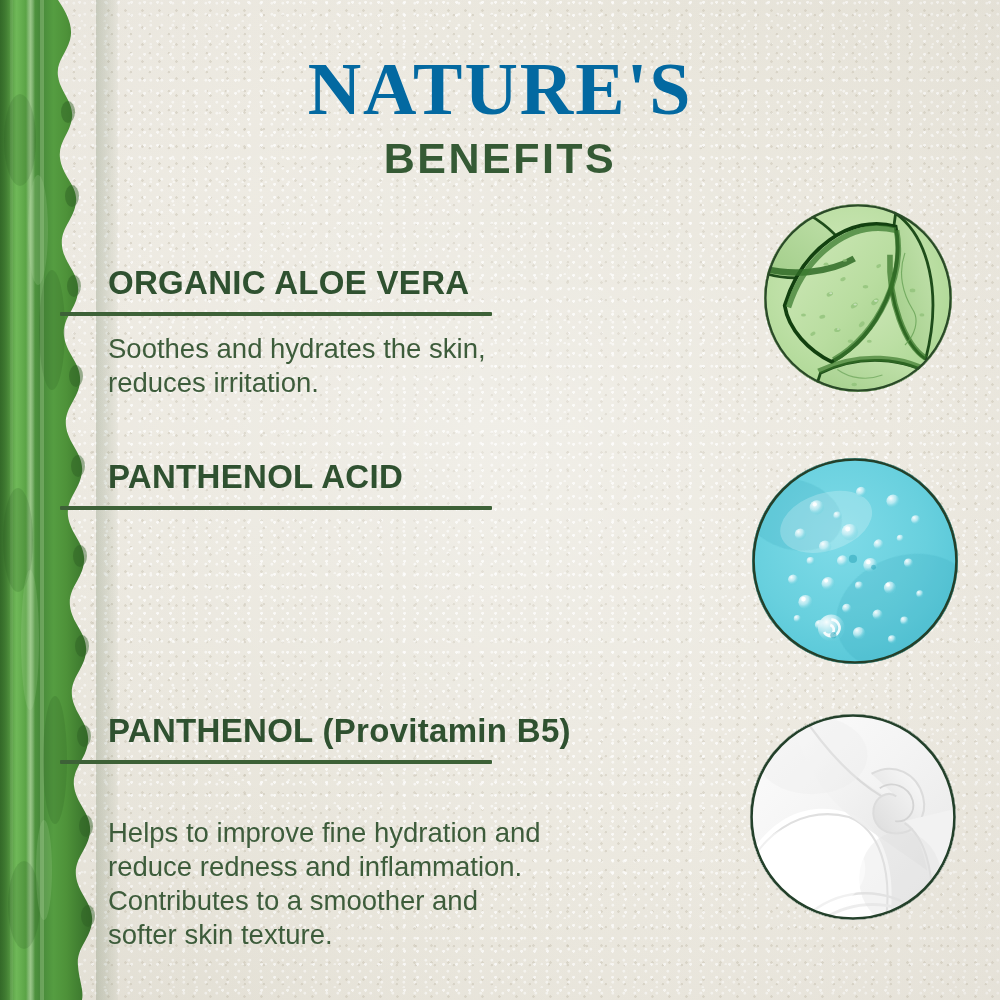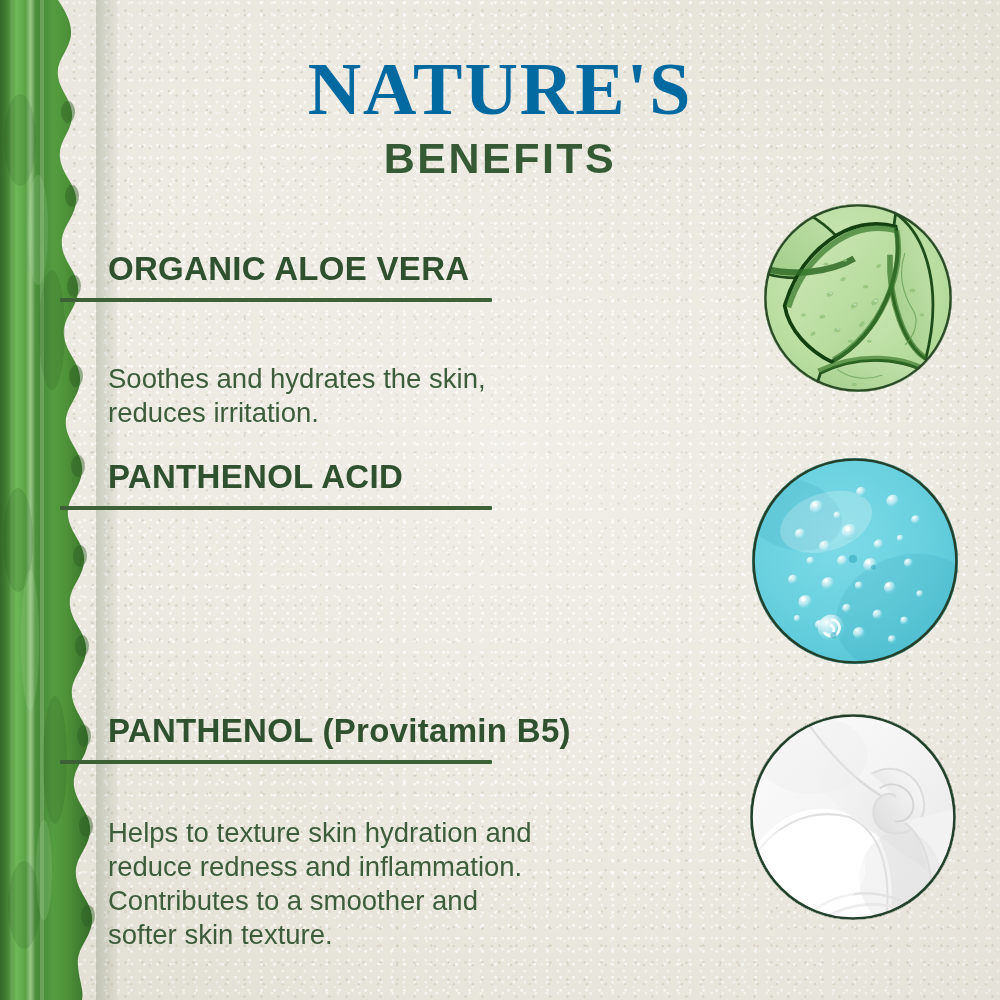--- a/index.html
+++ b/index.html
@@ -115,23 +115,23 @@
     font-family: "Liberation Sans", sans-serif;
     font-weight: normal;
     font-size: 27.5px;
     line-height: 34px;
     color: #3d5c3b;
     margin: 0;
     white-space: pre-line;
   }
 
   
-  #benefit-0 { top: 250px; }
+  #benefit-0 { top: 264px; }
   #benefit-0 .benefit-rule { top: 48px; }
-  #benefit-0 .benefit-body { margin-top: 74px; }
+  #benefit-0 .benefit-body { margin-top: 30px; }
 
   #benefit-1 { top: 458px; }
   #benefit-1 .benefit-rule { top: 48px; }
   #benefit-1 .benefit-body { margin-top: 66px; }
 
   #benefit-2 { top: 712px; }
   #benefit-2 .benefit-rule { top: 48px; }
   #benefit-2 .benefit-body { margin-top: 66px; }
 
   
@@ -254,21 +254,21 @@
   </div>
 
   <div class="benefit" id="benefit-1">
     <h3 class="benefit-heading">PANTHENOL ACID</h3>
     <div class="benefit-rule"></div>
   </div>
 
   <div class="benefit" id="benefit-2">
     <h3 class="benefit-heading">PANTHENOL (Provitamin B5)</h3>
     <div class="benefit-rule"></div>
-    <p class="benefit-body">Helps to texture skin hydration and
+    <p class="benefit-body">Helps to improve fine hydration and
 reduce redness and inflammation.
 Contributes to a smoother and
 softer skin texture.</p>
   </div>
 
   <div class="swatch" id="swatch-0">
     <svg viewBox="0 0 200 200" xmlns="http://www.w3.org/2000/svg" aria-hidden="true">
       <defs>
         <radialGradient id="aloeBase" cx="45%" cy="40%" r="75%">
           <stop offset="0%" stop-color="#d2e9bd"></stop>

